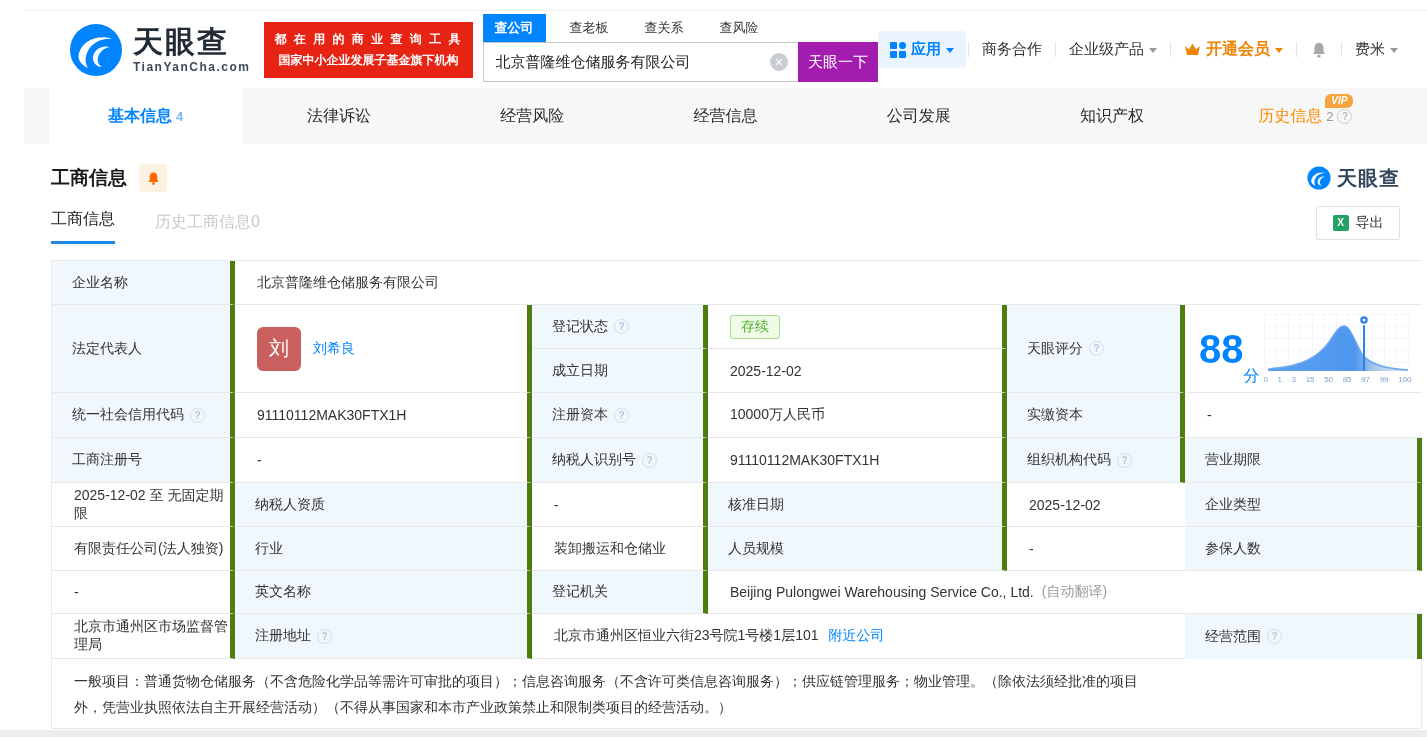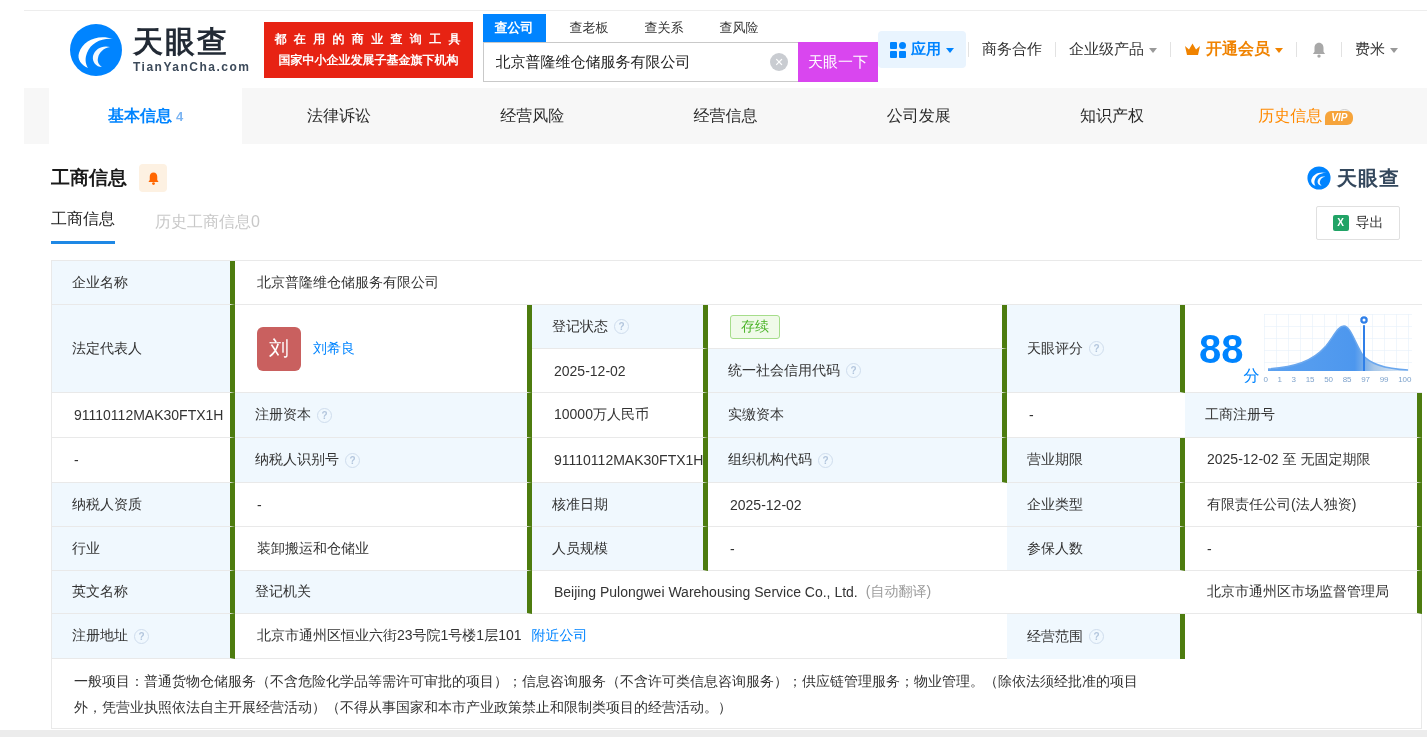--- a/index.html
+++ b/index.html
@@ -20,21 +20,21 @@
   .search-wrap { margin-left:10px; width:452px; align-self:flex-start; margin-top:3px; }
   .search-tabs { display:flex; align-items:flex-end; font-size:13px; }
   .search-tab { padding:5px 12px; color:#333; cursor:pointer; }
   .search-tab.active { background:#0084ff; color:#fff; font-weight:bold; }
   .search-tab + .search-tab { margin-left:12px; }
   .search-box { display:flex; height:40px; }
   .search-input-wrap { flex:1; border:1px solid #c9c9c9; border-right:none; display:flex; align-items:center; background:#fff; }
   .search-input { flex:1; border:none; outline:none; font-size:15px; padding:0 12px; color:#222; background:transparent; }
   .clear-icon { width:18px; height:18px; border-radius:50%; background:#c9ccd1; color:#fff;
     font-size:11px; line-height:18px; text-align:center; margin-right:10px; cursor:pointer; }
-  .search-btn { width:80px; background:#d946ef; color:#fff; border:none; font-size:15px; cursor:pointer; }
+  .search-btn { width:80px; background:#a21caf; color:#fff; border:none; font-size:15px; cursor:pointer; }
 
   .top-nav { margin-left:auto; display:flex; align-items:center; font-size:15px; color:#333; }
   .nav-item { display:flex; align-items:center; gap:5px; padding:0 11px; cursor:pointer; white-space:nowrap;justify-content:center; }
   .apps-btn { background:#e9f4fe; border-radius:4px; padding:9px 12px; color:#0084ff; font-weight:bold; }
   .grid-icon { display:inline-grid; grid-template-columns:7px 7px; grid-template-rows:7px 7px; gap:2px; }
   .grid-icon i { background:#0084ff; border-radius:1px; }
   .grid-icon i:nth-child(2) { border-radius:50%; }
   .caret { width:0; height:0; border-left:4px solid transparent; border-right:4px solid transparent; border-top:5px solid #555; margin-top:2px; }
   .caret.lite { border-top-color:#999; }
   .caret.blue { border-top-color:#0084ff; }
@@ -45,21 +45,21 @@
   
   .main-tabs { height:56px; background:#f7f7f7; display:flex; padding:0 25px; }
   .main-tab { flex:1; display:flex; align-items:center; justify-content:center; gap:4px;
     font-size:16px; color:#2b2b2b; cursor:pointer; position:relative; }
   .main-tab.active { background:#fff; color:#0084ff; font-weight:bold; }
   .tab-count { font-size:13px; color:#7ab4f2; }
   .main-tab.history { color:#ff8a00; }
   .tab-count.gray { color:#999; }
   .q-circle { width:15px; height:15px; border:1px solid #ccc; border-radius:50%; color:#bbb;
     font-size:10px; line-height:13px; text-align:center; font-weight:bold; }
-  .vip-badge { position:absolute; top:23px; left:calc(50% + 20px); background:#f6a43b; color:#fff;
+  .vip-badge { position:absolute; top:6px; left:calc(50% + 20px); background:#f6a43b; color:#fff;
     font-size:10px; font-weight:bold; font-style:italic; padding:1px 6px 2px; border-radius:6px 6px 6px 0; }
 
   
   .section { padding:18px 27px 0; }
   .section-head { display:flex; align-items:center; height:32px; }
   .section-title { font-size:19px; font-weight:bold; color:#1a1a1a; }
   .bell-box { margin-left:12px; width:28px; height:28px; background:#fdf1e2; border-radius:4px;
     display:flex; align-items:center; justify-content:center; cursor:pointer; }
   .watermark { margin-left:auto; display:flex; align-items:center; gap:6px; }
   .watermark-name { font-size:20px; font-weight:bold; color:#33475c; letter-spacing:1px; }
@@ -300,20 +300,23 @@
               <span>3</span>
             <span>15</span>
               <span>50</span>
               <span>85</span>
             <span>97</span>
               <span>99</span>
               <span>100</span>
           </div>
         </div>
       </div>
+      <div class="cell lbl">
+          <span>成立日期</span>
+        </div>
       <div class="cell val">
           <span>2025-12-02</span>
         </div>
 
       <div class="cell lbl">
         <span>统一社会信用代码</span>
           <span class="qi">?</span>
       </div>
       <div class="cell val">
           <span>91110112MAK30FTX1H</span>

